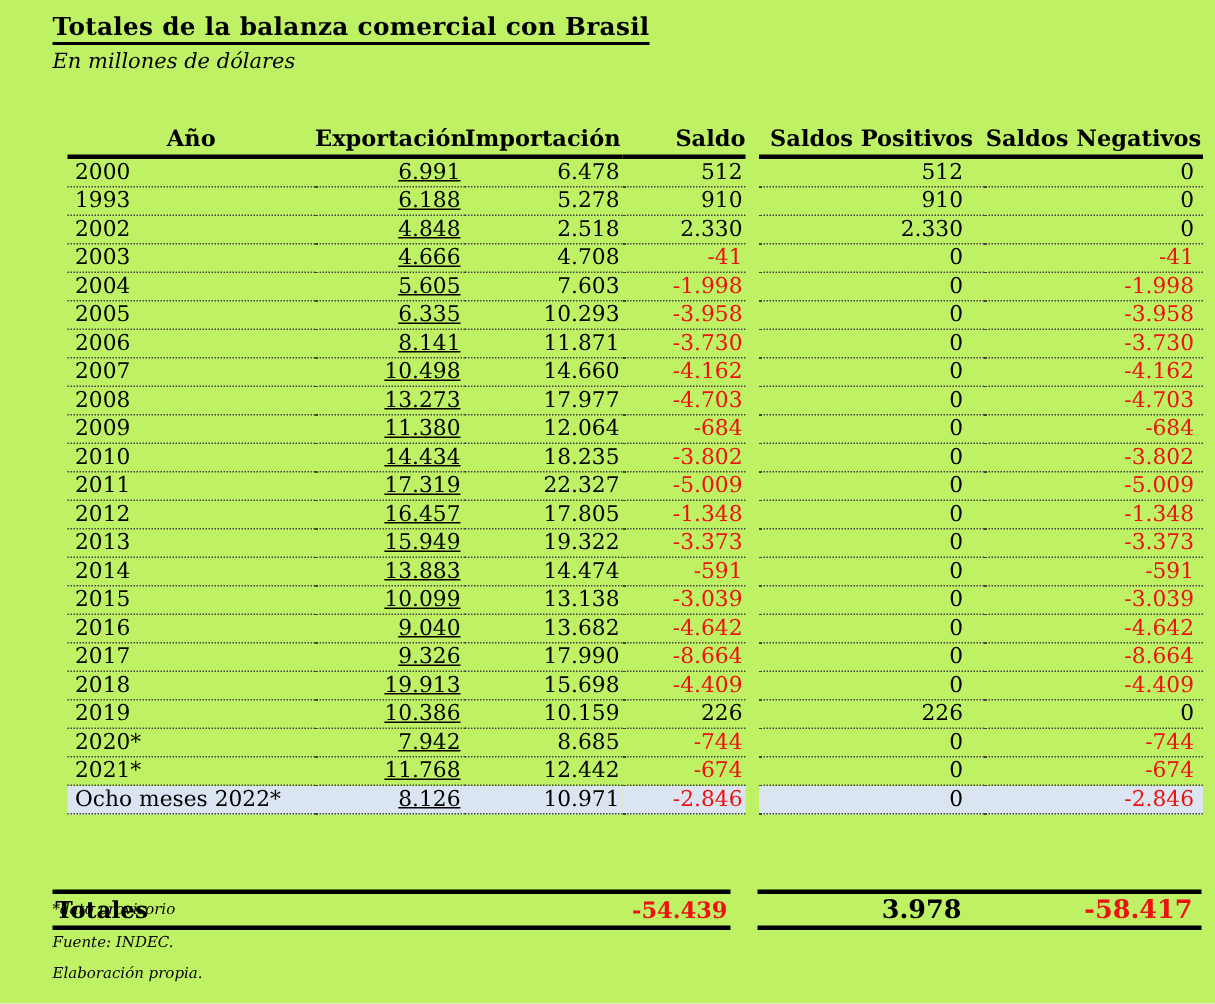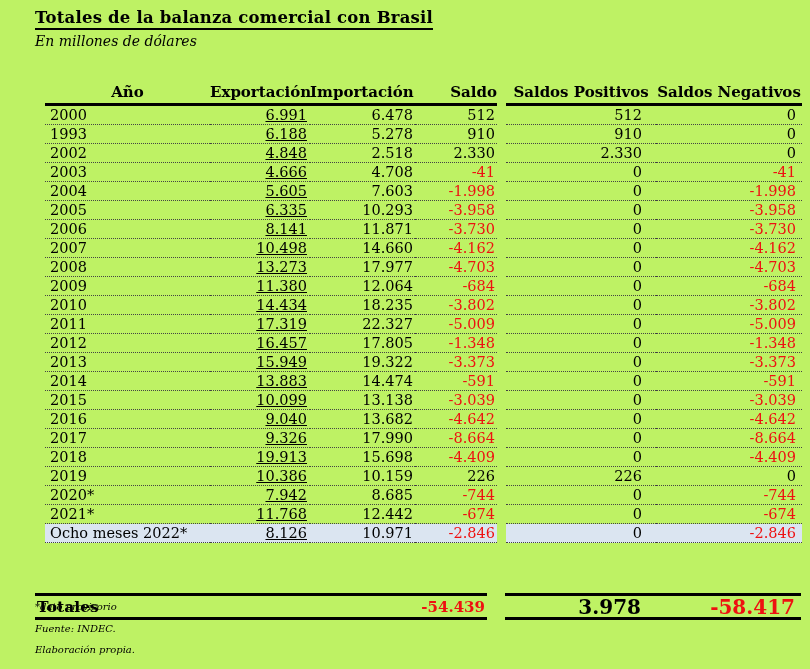--- a/index.html
+++ b/index.html
@@ -36,21 +36,21 @@
   tr.hl td{background:var(--hl-color);}
   .totals{
     position:absolute;top:553px;height:27px;box-sizing:border-box;
     border-top:3px solid #000;border-bottom:3px solid #000;
     display:flex;align-items:center;font-weight:bold;margin-top:40px;
   }
   .totals-left{left:35px;width:452px;justify-content:space-between;}
   .totals-left .lbl{font-size:15.5px;padding-left:2px;}
   .totals-left .val{font-size:15px;padding-right:2px;}
   .totals-right{left:505px;width:296px;}
-  .totals-right .cell{display:inline-block;text-align:right;font-size:20px;}
+  .totals-right .cell{display:inline-block;text-align:right;font-size:17px;}
   .totals-right .pos{width:150px;padding-right:14px;box-sizing:border-box;}
   .totals-right .negv{width:146px;padding-right:6px;box-sizing:border-box;}
   .footnotes{position:absolute;left:35px;top:596px;font-style:italic;font-size:10px;line-height:21.5px;}
 </style>
 </head>
 <body>
 
 <div class="page" style="--neg-color: #ee1111; --hl-color: #dbe5f1;">
 
   <div class="title">Totales de la balanza comercial con Brasil</div>

